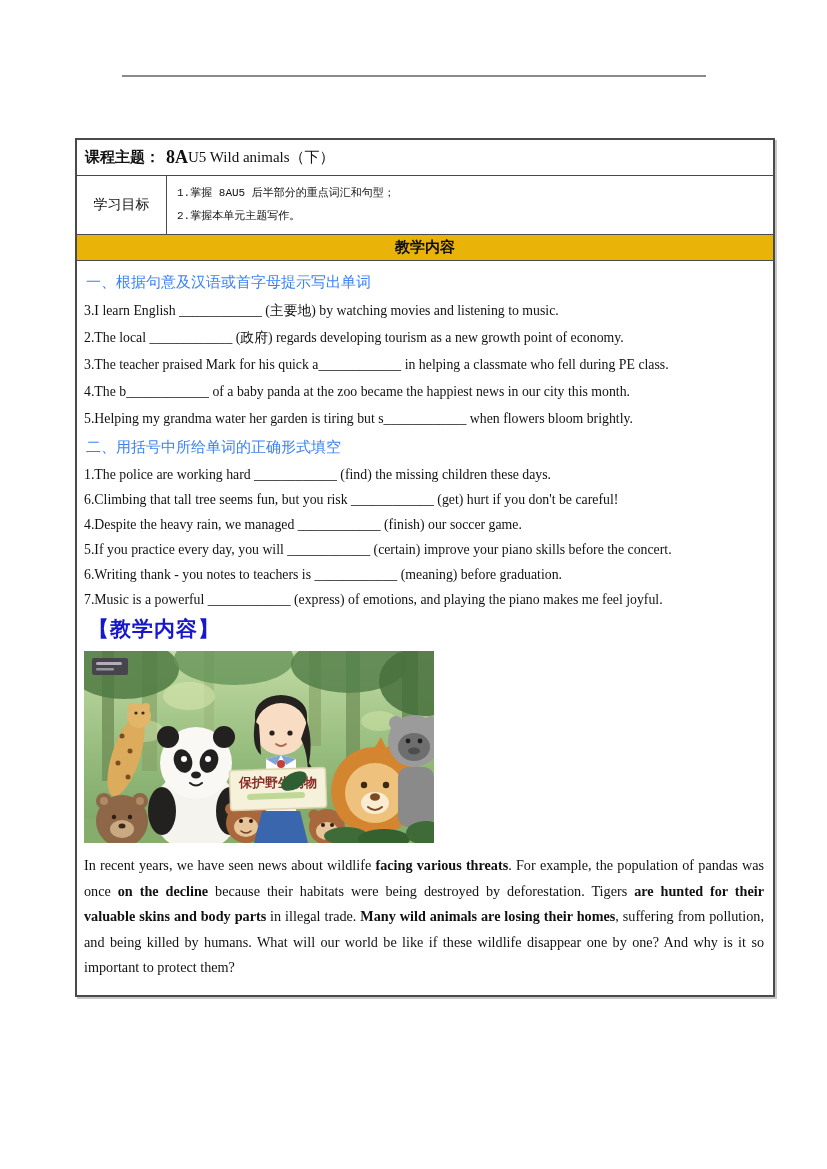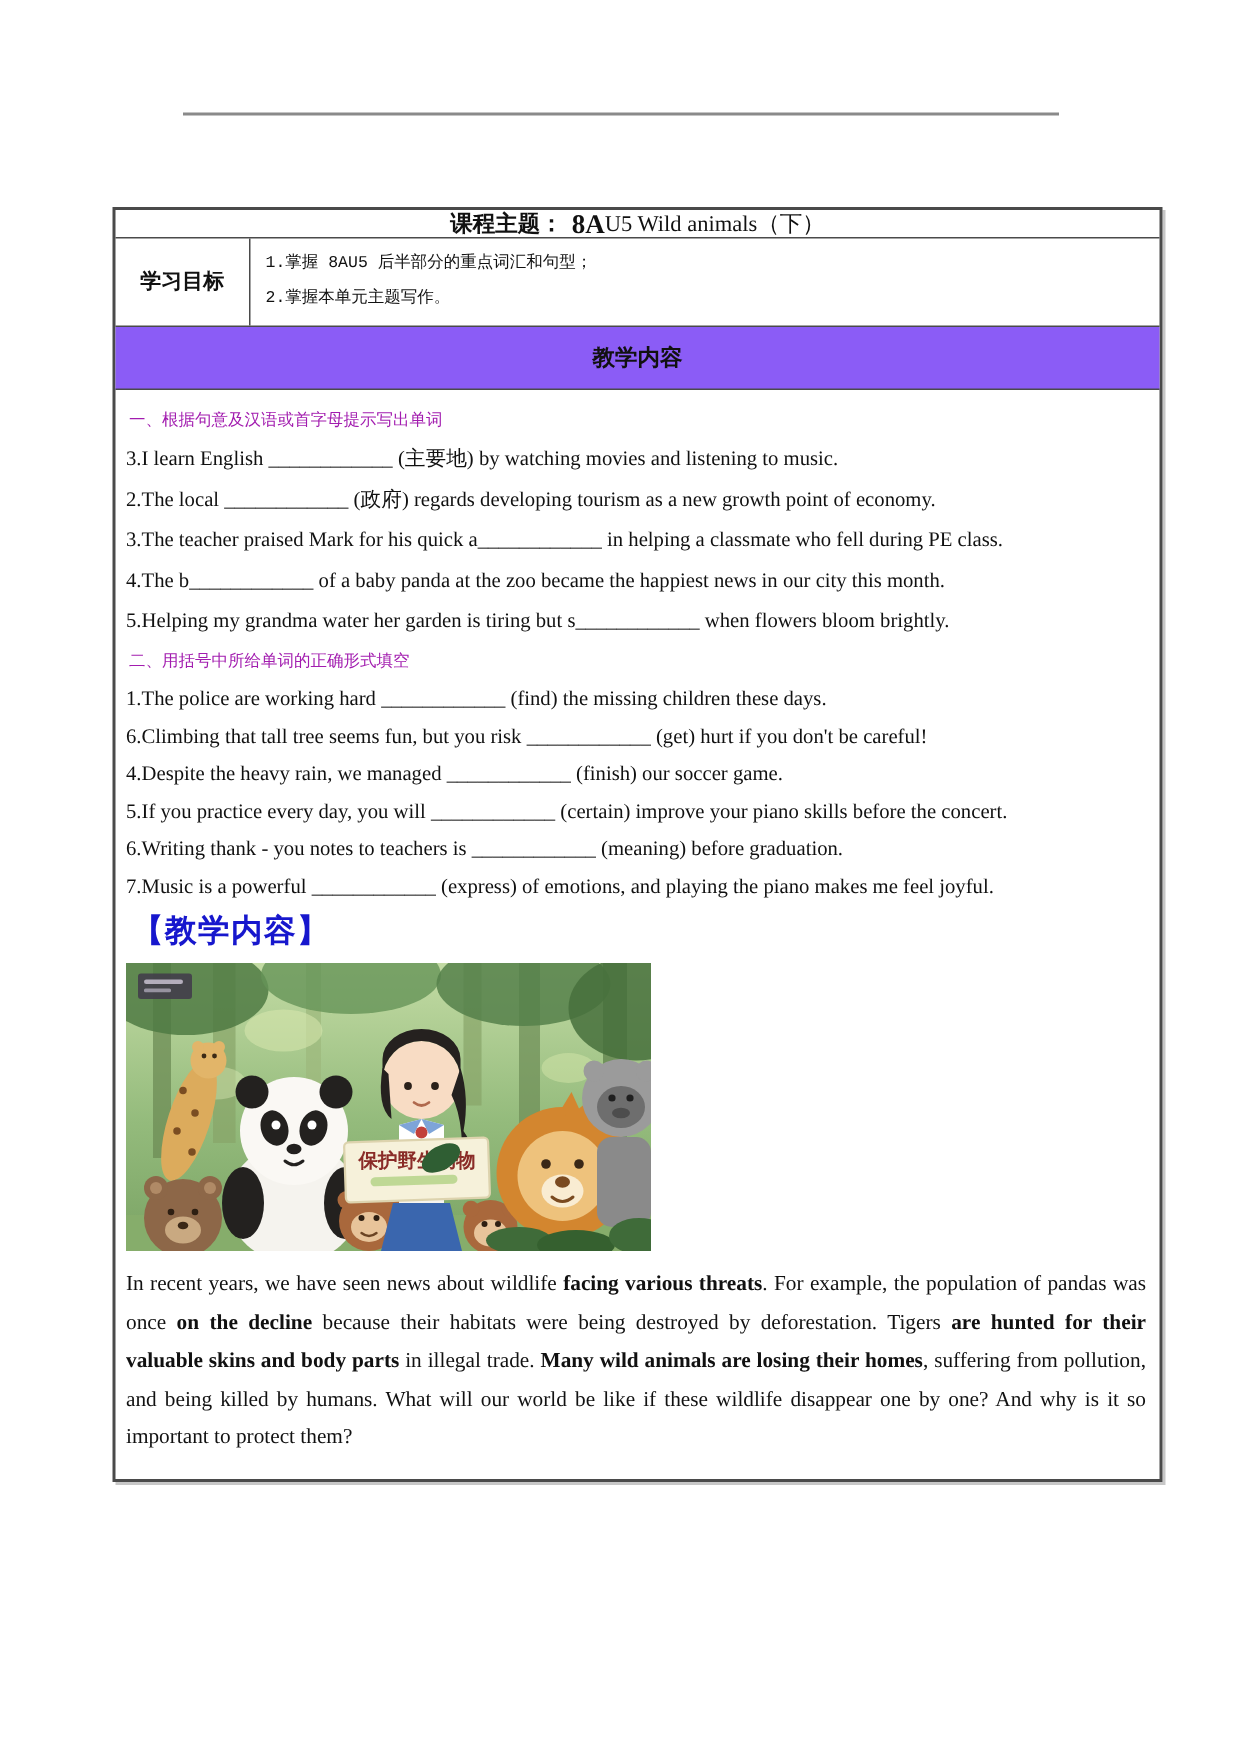--- a/index.html
+++ b/index.html
@@ -15,50 +15,49 @@
     width: 584px; height: 2px; background: #8a8a8a;
   }
   .doc-table {
     position: absolute; left: 75px; top: 138px;
     width: 700px;
     border: 2px solid #4a4a4a;
     box-shadow: 2px 2px 0 rgba(0,0,0,0.22);
     background: #fff;
   }
   .row-course {
-    height: 19px; border-bottom: 1px solid #4a4a4a;
+    height: 36px; border-bottom: 1px solid #4a4a4a;
     display: flex; align-items: center; padding: 0 8px;
     font-family: "Liberation Sans", sans-serif;
-    justify-content: center;
   }
   .course-label { font-weight: bold; font-size: 15px; }
   .course-code  { font-family: "Liberation Serif", serif; font-weight: bold; font-size: 18px; margin-left: 6px; }
   .course-rest  { font-family: "Liberation Serif", serif; font-size: 15px; }
   .row-objectives { display: flex; border-bottom: 1px solid #4a4a4a; min-height: 57px; }
   .obj-label {
     width: 90px; border-right: 1px solid #4a4a4a;
     display: flex; align-items: center; justify-content: center;
-    font-family: "Liberation Sans", sans-serif; font-size: 14px; font-weight: bold;
+    font-family: "Liberation Sans", sans-serif; font-size: 14px; font-weight: normal;
   }
   .obj-body { flex: 1; padding: 6px 10px; font-family: Liberation Mono, monospace; font-size: 11px; }
   .obj-body .list-line { line-height: 23px; }
   .row-content-header {
-    height: 42px; border-bottom: 1px solid #4a4a4a; background: #8b5cf6;
+    height: 26px; border-bottom: 1px solid #4a4a4a; background: #eab308;
     display: flex; align-items: center; justify-content: center;
     font-family: "Liberation Sans", sans-serif; font-size: 15px; font-weight: bold;
   }
   .content-cell { padding: 6px 9px 14px 7px; }
   .section-title {
     color: #1717cd; font-weight: bold; font-size: 21px;
     font-family: "Liberation Sans", sans-serif;
     margin: 3px 0 6px 4px; letter-spacing: 1px;
   }
   .cn-heading {
     font-family: "Liberation Sans", sans-serif;
-    font-size: 11px; margin: 6px 0 5px 2px; color: #a21caf;
+    font-size: 15px; margin: 6px 0 5px 2px; color: #3b82f6;
   }
   .q-list-a .list-line { font-size: 13.8px; line-height: 27px; white-space: nowrap; }
   .q-list-b .list-line { font-size: 13.8px; line-height: 25px; white-space: nowrap; }
   .illus-wrap { margin: 8px 0 10px 0; width: 350px; height: 192px; }
   .illus-wrap svg { display: block; }
   .reading-para {
     font-size: 14.2px; line-height: 25.5px;
     text-align: justify; margin-top: 4px;
   }
   .bold-run { font-weight: bold; }

